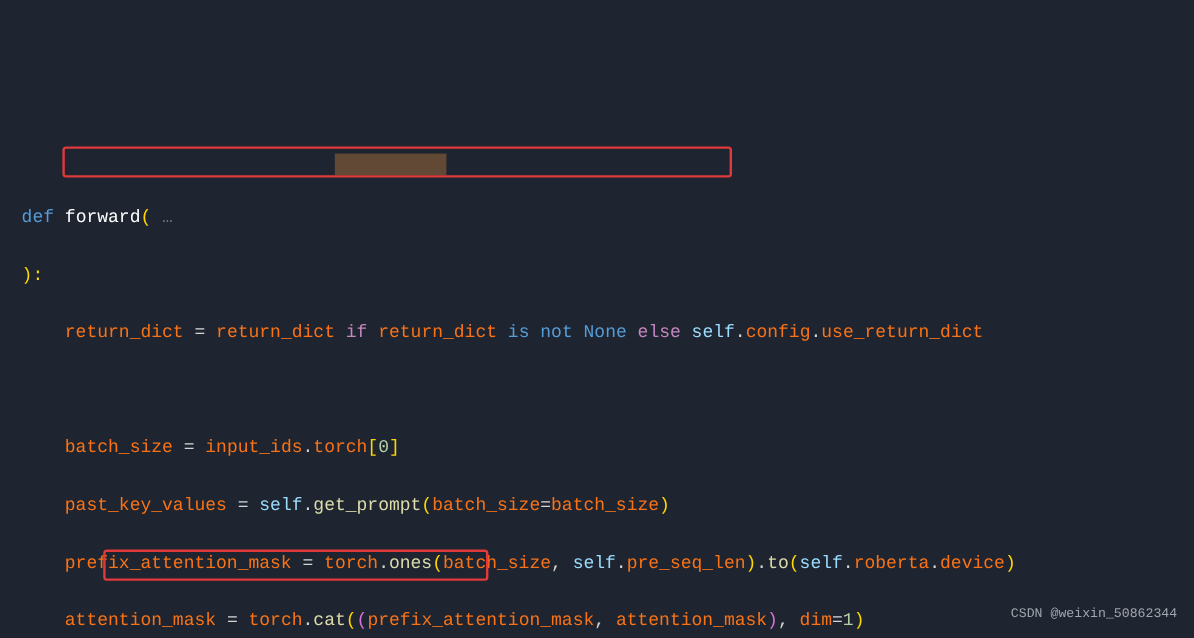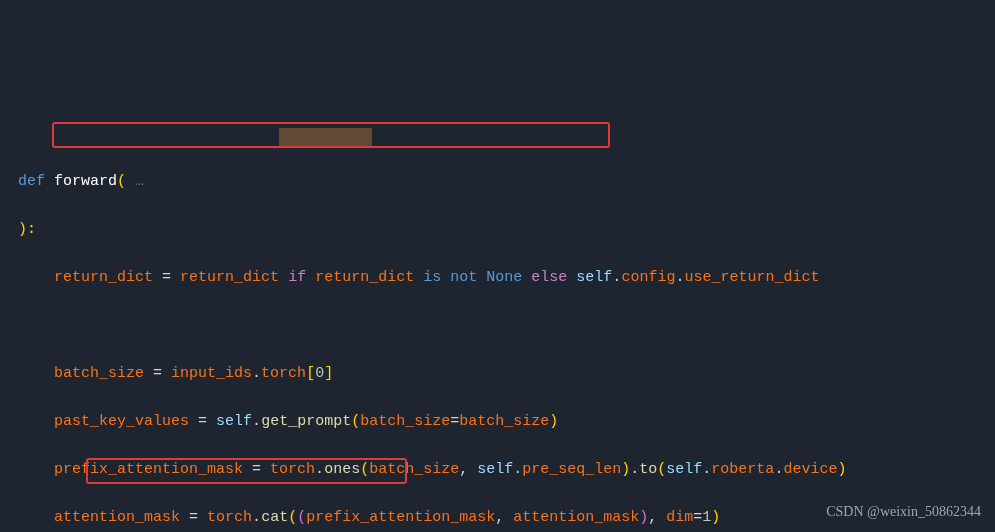--- a/index.html
+++ b/index.html
@@ -44,22 +44,22 @@
     background: rgba(180,120,60,0.45);
     pointer-events: none;
     z-index: 2;
   }
   .code-content { position: relative; z-index: 3; }
   .watermark {
     position: absolute;
     bottom: 8px;
     right: 14px;
     color: #b8bcc4;
-    font-size: 14px;
-    font-family: Liberation Serif, serif;
+    font-size: 11px;
+    font-family: Liberation Mono, monospace;
     opacity: 0.85;
   }
 </style>
 </head>
 <body>
 
 <div class="editor">
 
 <div class="hl-method" style="top:128px;left:279px;width:93px;height:18px;"></div>
 <div class="hl-box" style="top:122px;left:52px;width:558px;height:26px;"></div>

